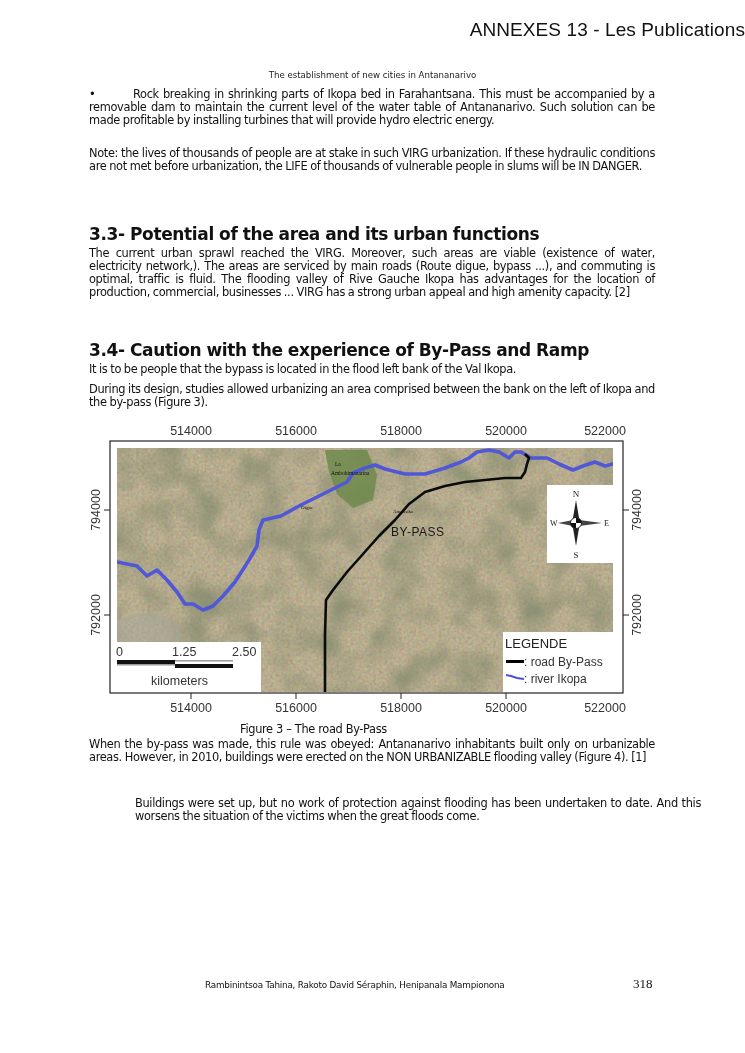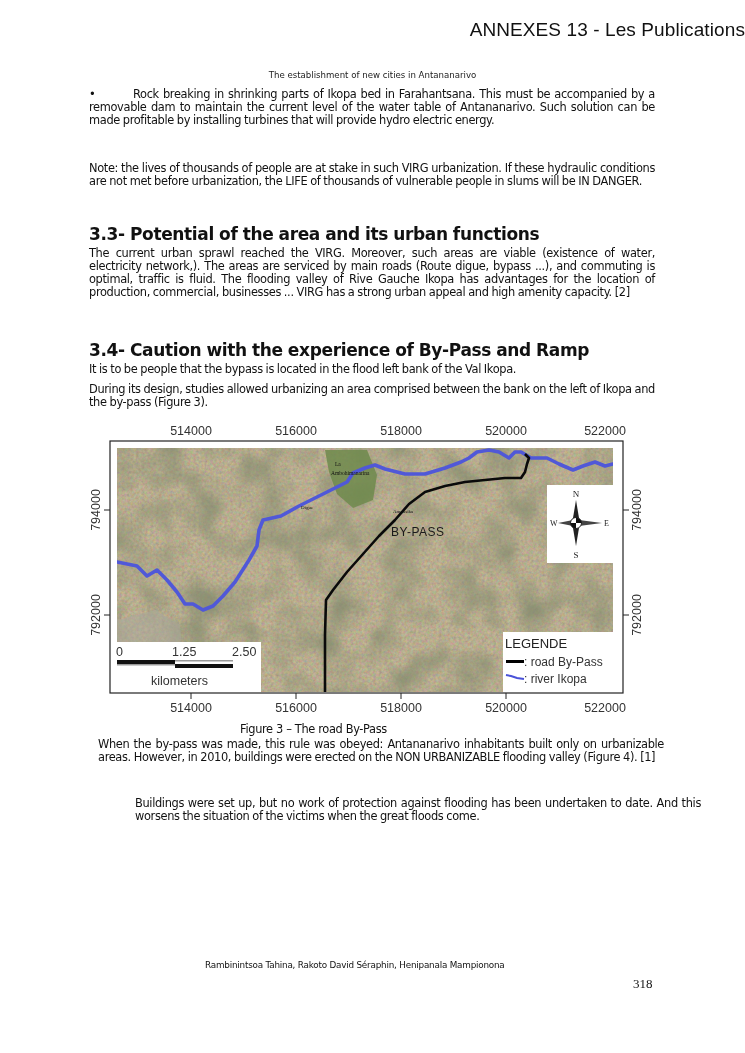--- a/index.html
+++ b/index.html
@@ -4,35 +4,35 @@
 <style>
   html, body { margin: 0; padding: 0; background: #ffffff; }
   body { width: 745px; height: 1053px; position: relative; overflow: hidden; font-family: "Liberation Sans", sans-serif; color: #111; }
   .header-title { position: absolute; top: 19px; left: 0; width: 745px; text-align: right; font-family: "Liberation Sans", sans-serif; font-size: 19px; color: #111; letter-spacing: 0.1px; }
   .header-subtitle { position: absolute; top: 45px; left: 0; width: 745px; text-align: center; font-family: "DejaVu Sans", sans-serif; font-size: 8.6px; color: #222; margin-top: 25px; }
   .para { position: absolute; left: 89px; width: 566px; font-family: "DejaVu Sans", sans-serif; font-size: 11.4px; line-height: 13px; text-align: justify; color: #111; letter-spacing: -0.35px; word-spacing: -0.4px; }
   .para.heading { font-weight: bold; font-size: 17px; }
   .bullet { display: inline-block; width: 44px; }
   .figure { position: absolute; left: 85px; top: 420px; width: 582px; height: 296px; }
   .fig-caption { position: absolute; top: 722px; left: 0; width: 627px; text-align: center; font-family: "DejaVu Sans", sans-serif; font-size: 11.4px; color: #111; letter-spacing: -0.35px; }
-  .footer-authors { position: absolute; top: 960px; left: 205px; font-family: "DejaVu Sans", sans-serif; font-size: 8.8px; color: #111; letter-spacing: -0.2px; }
+  .footer-authors { position: absolute; top: 980px; left: 205px; font-family: "DejaVu Sans", sans-serif; font-size: 8.8px; color: #111; letter-spacing: -0.2px; }
   .footer-page { position: absolute; top: 976px; left: 633px; font-family: "Liberation Serif", serif; font-size: 13px; color: #111; }
   .axis-label { font-family: "Liberation Sans", sans-serif; font-size: 12.5px; fill: #333; }
 </style>
 </head>
 <body>
 
 <div class="header-title">ANNEXES 13 - Les Publications</div>
 <div class="header-subtitle">The establishment of new cities in Antananarivo</div>
 
 <div class="para" style="top: 88px;">
   <span class="bullet">•</span><span>Rock breaking in shrinking parts of Ikopa bed in Farahantsana. This must be accompanied by a removable dam to maintain the current level of the water table of Antananarivo. Such solution can be made profitable by installing turbines that will provide hydro electric energy.</span>
 </div>
 
-<div class="para" style="top: 162px;">Note: the lives of thousands of people are at stake in such VIRG urbanization. If these hydraulic conditions are not met before urbanization, the LIFE of thousands of vulnerable people in slums will be IN DANGER.</div>
+<div class="para" style="top: 147px;">Note: the lives of thousands of people are at stake in such VIRG urbanization. If these hydraulic conditions are not met before urbanization, the LIFE of thousands of vulnerable people in slums will be IN DANGER.</div>
 
 <div class="para heading" style="top: 228px;">3.3- Potential of the area and its urban functions</div>
 <div class="para" style="top: 247px;">The current urban sprawl reached the VIRG. Moreover, such areas are viable (existence of water, electricity network,). The areas are serviced by main roads (Route digue, bypass ...), and commuting is optimal, traffic is fluid. The flooding valley of Rive Gauche Ikopa has advantages for the location of production, commercial, businesses ... VIRG has a strong urban appeal and high amenity capacity. [2]</div>
 
 <div class="para heading" style="top: 344px;">3.4- Caution with the experience of By-Pass and Ramp</div>
 <div class="para" style="top: 363px;">It is to be people that the bypass is located in the flood left bank of the Val Ikopa.</div>
 <div class="para" style="top: 383px;">During its design, studies allowed urbanizing an area comprised between the bank on the left of Ikopa and the by-pass (Figure 3).</div>
 
 <div class="figure">
   <svg width="582" height="296" viewBox="0 0 582 296">
@@ -139,17 +139,17 @@
       <line x1="538" y1="90" x2="544" y2="90" stroke="#222"></line>
       <line x1="538" y1="195" x2="544" y2="195" stroke="#222"></line>
       <text transform="translate(556,90) rotate(-90)" class="axis-label" text-anchor="middle">794000</text>
       <text transform="translate(556,195) rotate(-90)" class="axis-label" text-anchor="middle">792000</text>
     </g>
   </svg>
 </div>
 
 <div class="fig-caption">Figure 3 – The road By-Pass</div>
 
-<div class="para" style="top: 738px; margin-left: 9px;">When the by-pass was made, this rule was obeyed: Antananarivo inhabitants built only on urbanizable areas. However, in 2010, buildings were erected on the NON URBANIZABLE flooding valley (Figure 4). [1]</div>
+<div class="para" style="top: 738px;">When the by-pass was made, this rule was obeyed: Antananarivo inhabitants built only on urbanizable areas. However, in 2010, buildings were erected on the NON URBANIZABLE flooding valley (Figure 4). [1]</div>
 <div class="para" style="top: 797px; margin-left: 46px;">Buildings were set up, but no work of protection against flooding has been undertaken to date. And this worsens the situation of the victims when the great floods come.</div>
 
 <div class="footer-authors">Rambinintsoa Tahina,  Rakoto David Séraphin,  Henipanala Mampionona</div>
 <div class="footer-page">318</div>
 
 </body></html>

